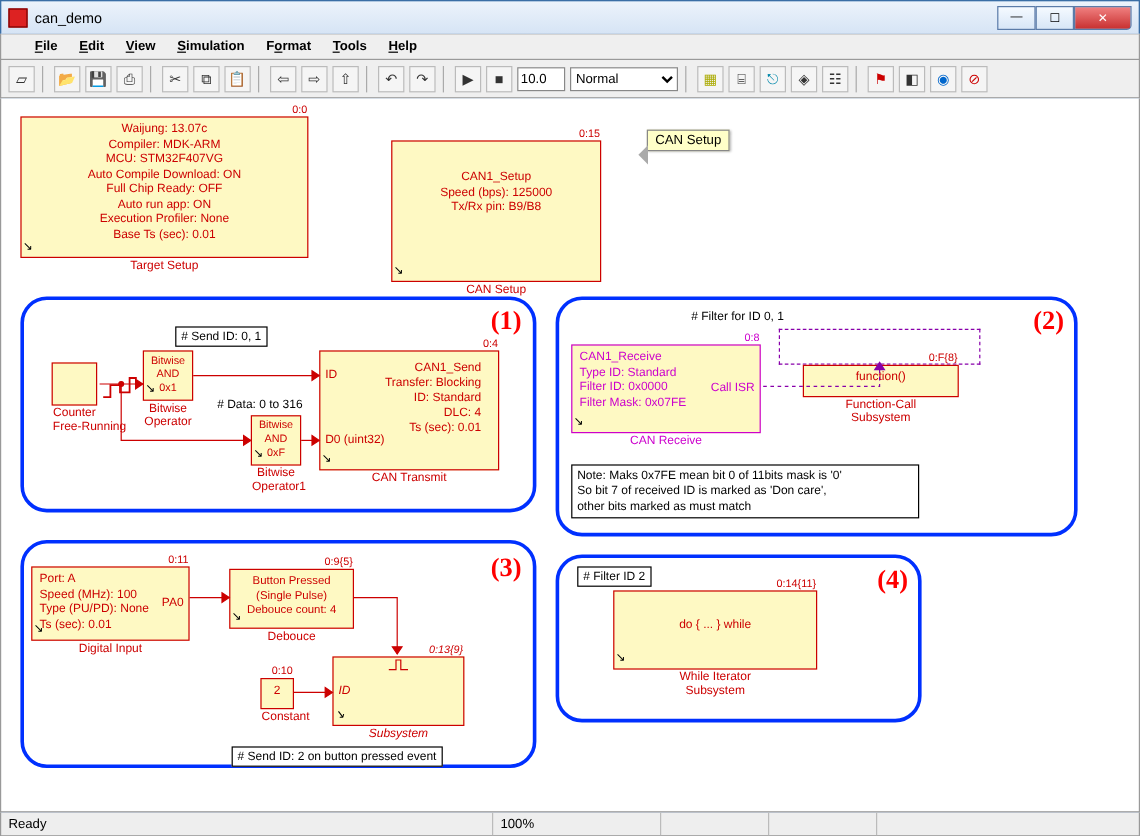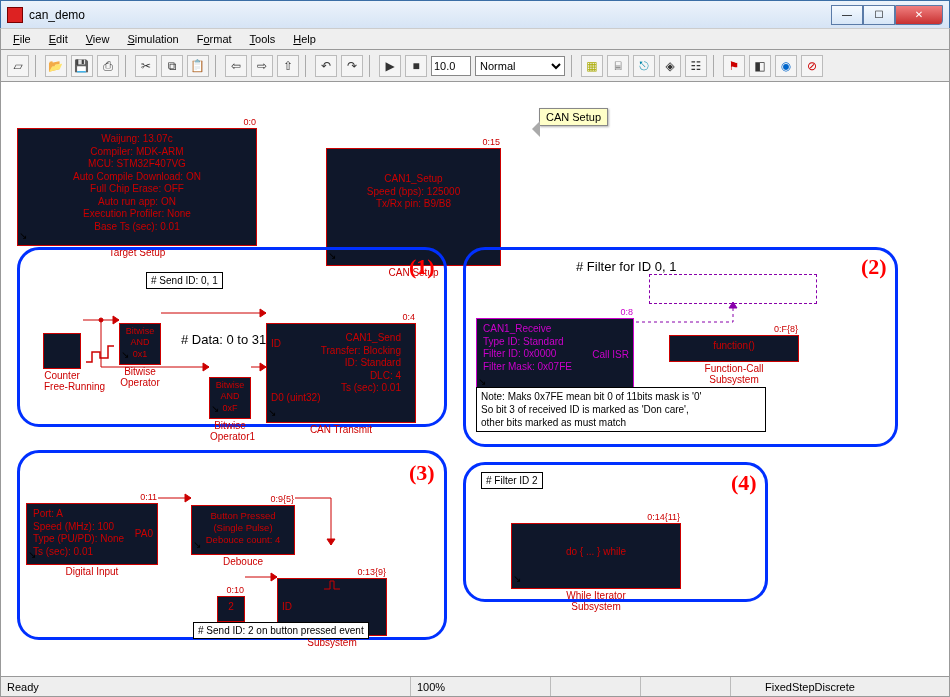--- a/index.html
+++ b/index.html
@@ -4,44 +4,44 @@
 <style>
 * { box-sizing: border-box; margin: 0; padding: 0; }
 body { font-family: "Segoe UI", Tahoma, sans-serif; font-size: 11px; background: #5b8cc9; width: 950px; height: 697px; overflow: hidden; }
 .window { width: 950px; height: 697px; display: flex; flex-direction: column; }
 .titlebar { background: linear-gradient(#ecf3fb, #d6e4f5); height: 28px; display: flex; align-items: center; padding: 0 6px; border: 1px solid #3a6ea5; border-bottom: none; position: relative; }
 .titlebar .ticon { width: 16px; height: 16px; background: #d22; margin-right: 6px; border: 1px solid #700; }
 .titlebar .ttitle { font-size: 12px; color: #000; }
 .winbtns { margin-left: auto; display: flex; gap: 0; }
 .winbtn { width: 32px; height: 20px; border: 1px solid #5a7ba8; background: linear-gradient(#f5faff,#d7e6f7); display:flex; align-items:center; justify-content:center; font-size:10px; }
 .winbtn.close { background: linear-gradient(#f08080,#c83030); color:#fff; width: 48px; border-radius: 0 0 4px 0;}
-.menubar { background: #efefef; border: 1px solid #999; border-top: 1px solid #ccc; height: 22px; display: flex; align-items: center; padding: 0 4px; gap: 2px; }
+.menubar { background: #efefef; border: 1px solid #999; border-top: 1px solid #ccc; height: 22px; display: flex; align-items: center; padding: 0 20px; gap: 2px; font-weight: bold; }
 .menuitem { padding: 2px 8px; cursor: default; }
 .menuitem span.u { text-decoration: underline; }
 .toolbar { background: #efefef; border: 1px solid #999; border-top: none; height: 32px; display:flex; align-items:center; padding: 0 6px; gap: 4px; }
 .tbtn { width: 22px; height: 22px; border: 1px solid #bbb; background: #f5f5f5; display:flex; align-items:center; justify-content:center; font-size:12px; color:#333; }
 .tsep { width: 4px; height: 22px; border-left: 1px solid #aaa; margin: 0 2px; }
 .tinput { width: 40px; height: 20px; border: 1px solid #888; background:#fff; font-size:11px; padding: 0 2px; }
 .tselect { width: 90px; height: 20px; border: 1px solid #888; background:#fff; font-size:11px; }
 .canvas { flex: 1; background: #fff; border: 1px solid #999; border-top:none; position: relative; overflow: hidden; }
 .statusbar { height: 20px; background: #eee; border: 1px solid #999; border-top: none; display:flex; align-items:center; font-size: 11px; }
 .statusbar .cell { border-right: 1px solid #bbb; padding: 0 6px; height: 100%; display:flex; align-items:center; }
 .statusbar .cell.ready { width: 410px; }
 .statusbar .cell.zoom { width: 140px; }
 .statusbar .cell.solver { width: 190px; border-right: none; margin-left: auto;}
 
 
-.block { position:absolute; border: 1px solid #c00; background:#0f172a;margin-top:31px; }
+.block { position:absolute; border: 1px solid #c00; background:#fef9c3; }
 .block .inner { color:#c00; font-size: 10px; text-align:center; line-height: 1.25; padding: 4px; }
 .block .caption { position:absolute; left:0; right:0; top:100%; text-align:center; color:#c00; font-size:10px; padding-top:2px; white-space:nowrap; }
 .block .ts { position:absolute; top:-12px; right:0; color:#c00; font-size:9px; }
 .corner-arrow { position:absolute; left:2px; bottom:2px; width:10px; height:10px; }
 .corner-arrow::before { content:"↘"; font-size:10px; color:#000; position:absolute; left:-1px; top:-3px; }
 .note { position:absolute; border:1px solid #000; background:#fff; font-size:10px; padding:2px 4px; color:#000; }
-.note-black { font-size:13px; color:#000; position:absolute; }
+.note-black { font-size:10px; color:#000; position:absolute; }
 .big-num { position:absolute; color:#f00; font-size: 22px; font-weight: bold; font-family: "Times New Roman", serif; }
 .area { position:absolute; border: 3px solid #0030ff; border-radius: 22px; }
 
 
 .tooltip { position:absolute; background:#ffffc8; border:1px solid #888; padding:2px 6px; font-size:11px; color:#000; box-shadow: 1px 1px 2px rgba(0,0,0,.3); }
 .tooltip::before { content:""; position:absolute; left:-16px; top:12px; border:8px solid transparent; border-right-color:#aaa; }
 
 
 .block.magenta { border-color:#c0c; }
 .block.magenta .inner, .block.magenta .caption, .block.magenta .ts { color:#c0c; }
@@ -112,21 +112,21 @@
 
   <div class="canvas">
 
     <div class="block" style="left:16px; top:15px; width:240px; height:118px;">
       <div class="ts">0:0</div>
       <div class="inner">
         <div>Waijung: 13.07c</div>
         <div>Compiler: MDK-ARM</div>
         <div>MCU: STM32F407VG</div>
         <div>Auto Compile Download: ON</div>
-        <div>Full Chip Erase: OFF</div>
+        <div>Full Chip Ready: OFF</div>
         <div>Auto run app: ON</div>
         <div>Execution Profiler: None</div>
         <div>Base Ts (sec): 0.01</div>
       </div>
       <div class="corner-arrow"></div>
       <div class="caption">Target Setup</div>
     </div>
 
     <div class="block" style="left:325px; top:35px; width:175px; height:118px;">
       <div class="ts">0:15</div>
@@ -251,21 +251,21 @@
 
     <svg class="wires" width="460" height="200" style="left:462px; top:165px;">
       <g stroke="#80a" fill="#80a" stroke-width="1" stroke-dasharray="3,3">
         <path d="M173 75 L270 75 L270 55" fill="none"></path>
         <path d="M266 61 L270 55 L274 61 Z" stroke-dasharray="0"></path>
       </g>
     </svg>
 
     <div class="note" style="left:475px; top:305px; width:290px; line-height:1.3;">
       <div>Note: Maks 0x7FE mean bit 0 of 11bits mask is '0'</div>
-      <div>So bit 3 of received ID is marked as 'Don care',</div>
+      <div>So bit 7 of received ID is marked as 'Don care',</div>
       <div>other bits marked as must match</div>
     </div>
 
     <div class="block" style="left:25px; top:390px; width:132px; height:62px;">
       <div class="ts">0:11</div>
       <div class="inner" style="text-align:left; padding-left:6px;">
         <div>Port: A</div>
         <div>Speed (MHz): 100</div>
         <div>Type (PU/PD): None</div>
         <div>Ts (sec): 0.01</div>
@@ -285,21 +285,21 @@
       <div class="corner-arrow"></div>
       <div class="caption">Debouce</div>
     </div>
 
     <div class="block" style="left:216px; top:483px; width:28px; height:26px;">
       <div class="ts">0:10</div>
       <div class="inner" style="padding-top:4px;">2</div>
       <div class="caption">Constant</div>
     </div>
 
-    <div class="block" style="left:276px; top:465px; width:110px; height:58px;">
+    <div class="block" style="left:276px; top:465px; width:110px; height:58px;font-style:italic;">
       <div class="ts">0:13{9}</div>
       <div class="inner"></div>
       <div style="position:absolute; left:4px; top:22px; color:#c00; font-size:10px;">ID</div>
       <svg style="position:absolute; left:44px; top:-2px;" width="20" height="16">
           <path d="M2 12 L8 12 L8 4 L12 4 L12 12 L18 12" stroke="#c00" fill="none"></path>
         </svg>
       <div class="corner-arrow"></div>
       <div class="caption">Subsystem</div>
     </div>
 
@@ -328,15 +328,14 @@
         </div>
     </div>
 
   </div>
 
   <div class="statusbar">
     <div class="cell ready">Ready</div>
     <div class="cell zoom">100%</div>
     <div class="cell" style="width:90px;"></div>
     <div class="cell" style="width:90px;"></div>
-    <div class="cell solver">FixedStepDiscrete</div>
   </div>
 </div>
 
 </body></html>

